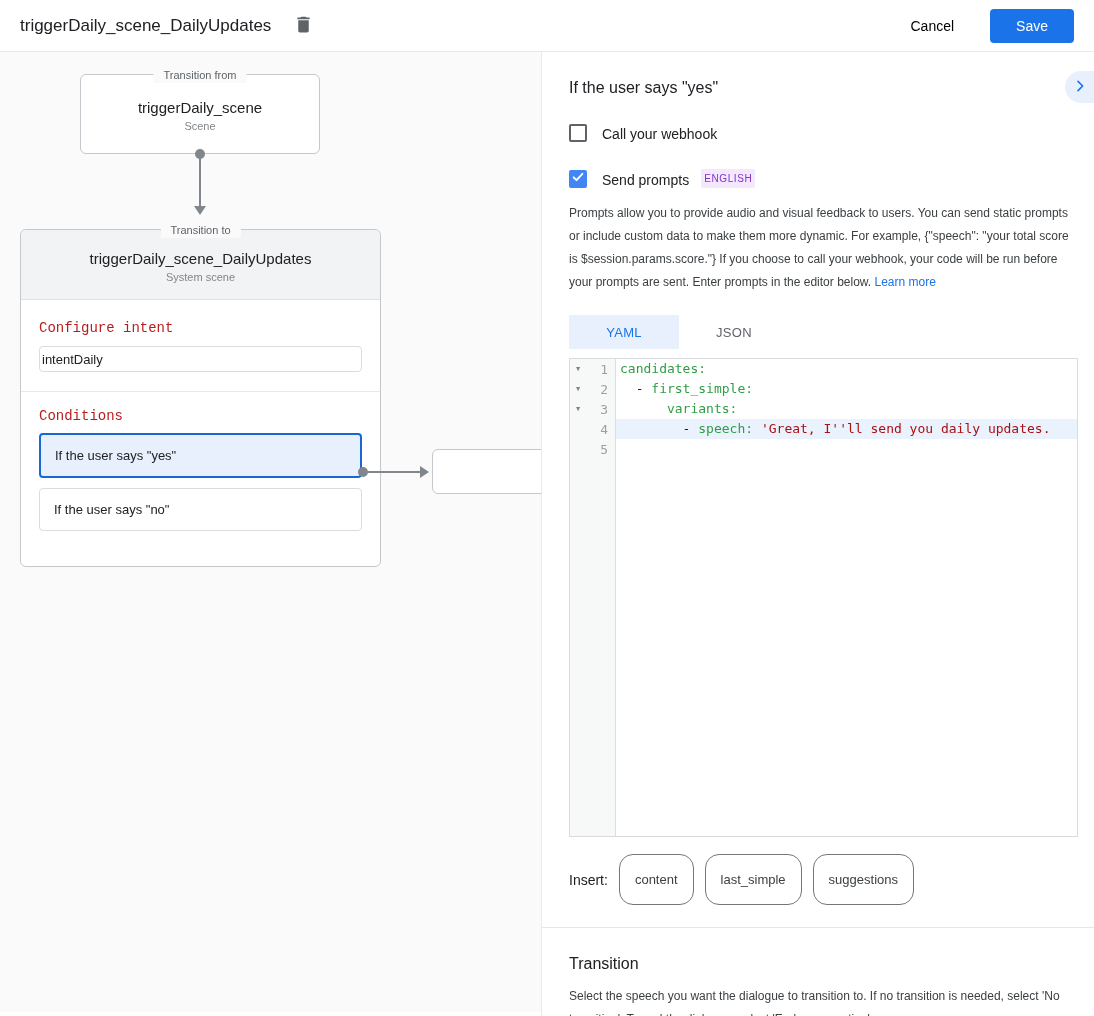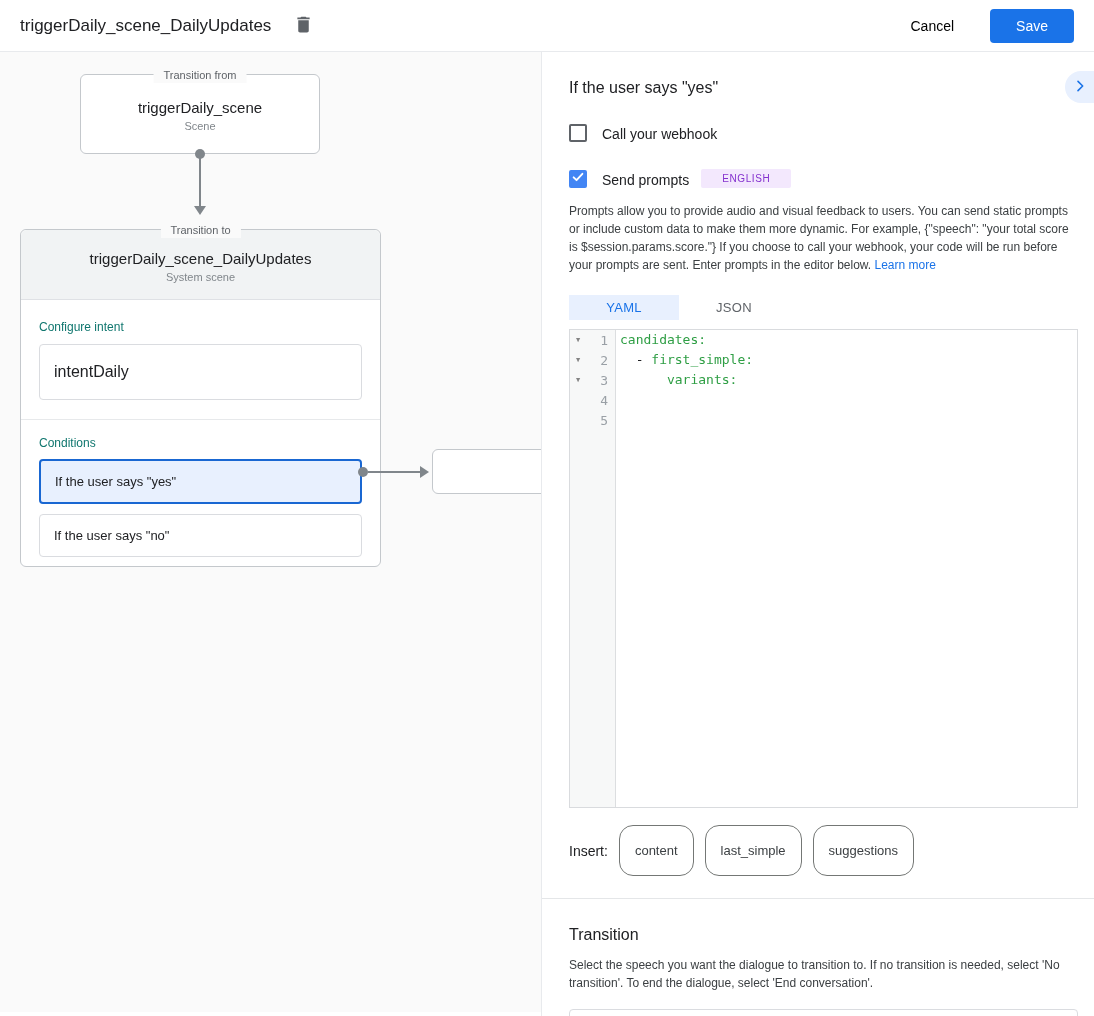--- a/index.html
+++ b/index.html
@@ -33,23 +33,23 @@
   .v-arrowhead { position:absolute; left:194px; top:158px; width:0; height:0;
                  border-left:6px solid transparent; border-right:6px solid transparent; border-top:9px solid #80868b; }
 
   .to-card { position:absolute; left:20px; top:181px; width:361px; height:338px; background:#fff;
              border:1px solid #c4c8cc; border-radius:6px; }
   .to-header { background:#f1f3f4; border-bottom:1px solid #dfe1e5; border-radius:6px 6px 0 0;
                height:70px; text-align:center; padding-top:20px; }
   .to-title { font-size:15px; color:#202124; }
   .to-sub { margin-top:4px; font-size:11px; color:#80868b; }
   .to-body { padding:20px 18px 0; }
-  .section-label { font-size:12px; color:#0f766e; }
-  .intent-box { margin-top:10px; height:56px; border:1px solid #dadce0; border-radius:4px;
-                display:flex; align-items:center; padding-left:14px; font-size:16px; color:#202124;
+  .section-label { font-size:14px; color:#b91c1c;font-family:Liberation Mono, monospace; }
+  .intent-box { margin-top:10px; height:26px; border:1px solid #dadce0; border-radius:4px;
+                display:flex; align-items:center; padding-left:2px; font-size:13px; color:#202124;
                 background:#fff; cursor:pointer; }
   .card-divider { margin:19px -18px 0; border-top:1px solid #e7e9eb; }
   .conditions-label { margin-top:16px; }
   .cond { margin-top:10px; height:43px; border:1px solid #dadce0; border-radius:4px; background:#fff;
           display:flex; align-items:center; padding-left:14px; font-size:13px; color:#202124; cursor:pointer; }
   .cond.selected { height:45px; margin-top:9px; border:2px solid #1967d2; background:#e8f0fe; }
 
   .h-line { position:absolute; left:368px; top:423px; width:54px; height:2px; background:#80868b; }
   .h-arrowhead { position:absolute; left:420px; top:418px; width:0; height:0;
                  border-top:6px solid transparent; border-bottom:6px solid transparent; border-left:9px solid #80868b; }
@@ -63,27 +63,27 @@
   .chevron-btn { position:absolute; top:19px; right:0; width:29px; height:32px; background:#e8f0fe;
                  border:none; border-radius:16px 0 0 16px; cursor:pointer;
                  display:flex; align-items:center; justify-content:center; }
 
   .check-row { display:flex; align-items:flex-end; margin-top:27px; }
   .checkbox { width:18px; height:18px; border:2px solid #5f6368; border-radius:2px; background:#fff;
               flex:0 0 auto; cursor:pointer; }
   .checkbox.checked { border-color:#4285f4; background:#4285f4; display:flex; align-items:center; justify-content:center; }
   .check-label { margin-left:15px; font-size:14px; font-weight:500; color:#202124; }
   .lang-badge { margin-left:12px; font-size:10px; font-weight:500; letter-spacing:0.6px; color:#8430ce;
-                background:#f3e8fd; padding:4px 21px; border-radius:2px; }
-
-  .desc { margin-top:14px; max-width:517px; font-size:12px; line-height:18px; color:#3c4043; }
+                background:#f3e8fd; padding:4px 3px; border-radius:2px; }
+
+  .desc { margin-top:14px; max-width:517px; font-size:12px; line-height:23px; color:#3c4043; }
   .learn-more { color:#1a73e8; text-decoration:none; cursor:pointer; }
 
   .tabs { margin-top:21px; display:flex; }
-  .tab { width:110px; height:25px; display:flex; align-items:center; justify-content:center;
+  .tab { width:110px; height:34px; display:flex; align-items:center; justify-content:center;
          font-size:13px; font-weight:500; letter-spacing:0.3px; color:#5f6368; cursor:pointer; }
   .tab.active { color:#1a73e8; background:#e8f0fe; }
 
   .editor { margin-top:9px; height:479px; border:1px solid #d9dbde; display:flex;
             font-family:"DejaVu Sans Mono", monospace; font-size:13px; background:#fff; }
   .gutter { width:46px; background:#f7f8f8; border-right:1px solid #dcdee0; flex:0 0 auto; }
   .g-row { height:20px; display:flex; align-items:center; }
   .fold { width:16px; text-align:center; font-size:7px; color:#848484; }
   .lnum { flex:1; text-align:right; padding-right:7px; color:#9aa0a6; font-size:13px; }
   .code-col { flex:1; overflow:hidden; padding-top:0; }
@@ -220,20 +220,21 @@
         </div>
         <div class="g-row">
           <span class="fold"></span>
           <span class="lnum">5</span>
         </div>
       </div>
     <div class="code-col" id="code-lines">
         <div class="c-row"><span class="seg-key">candidates:</span></div>
         <div class="c-row"><span class="seg-plain">  - </span><span class="seg-key">first_simple:</span></div>
         <div class="c-row"><span class="seg-plain">      </span><span class="seg-key">variants:</span></div>
+        <div class="c-row active"><span class="seg-plain">        - </span><span class="seg-key">speech: </span><span class="seg-string">'Great, I''ll send you daily updates.</span></div>
         <div class="c-row"></div>
       </div>
   </div>
 
   <div class="insert-row">
     <span class="insert-label">Insert:</span>
     <span id="chips" style="display:flex">
         <button class="chip">content</button>
         <button class="chip">last_simple</button>
         <button class="chip">suggestions</button>

